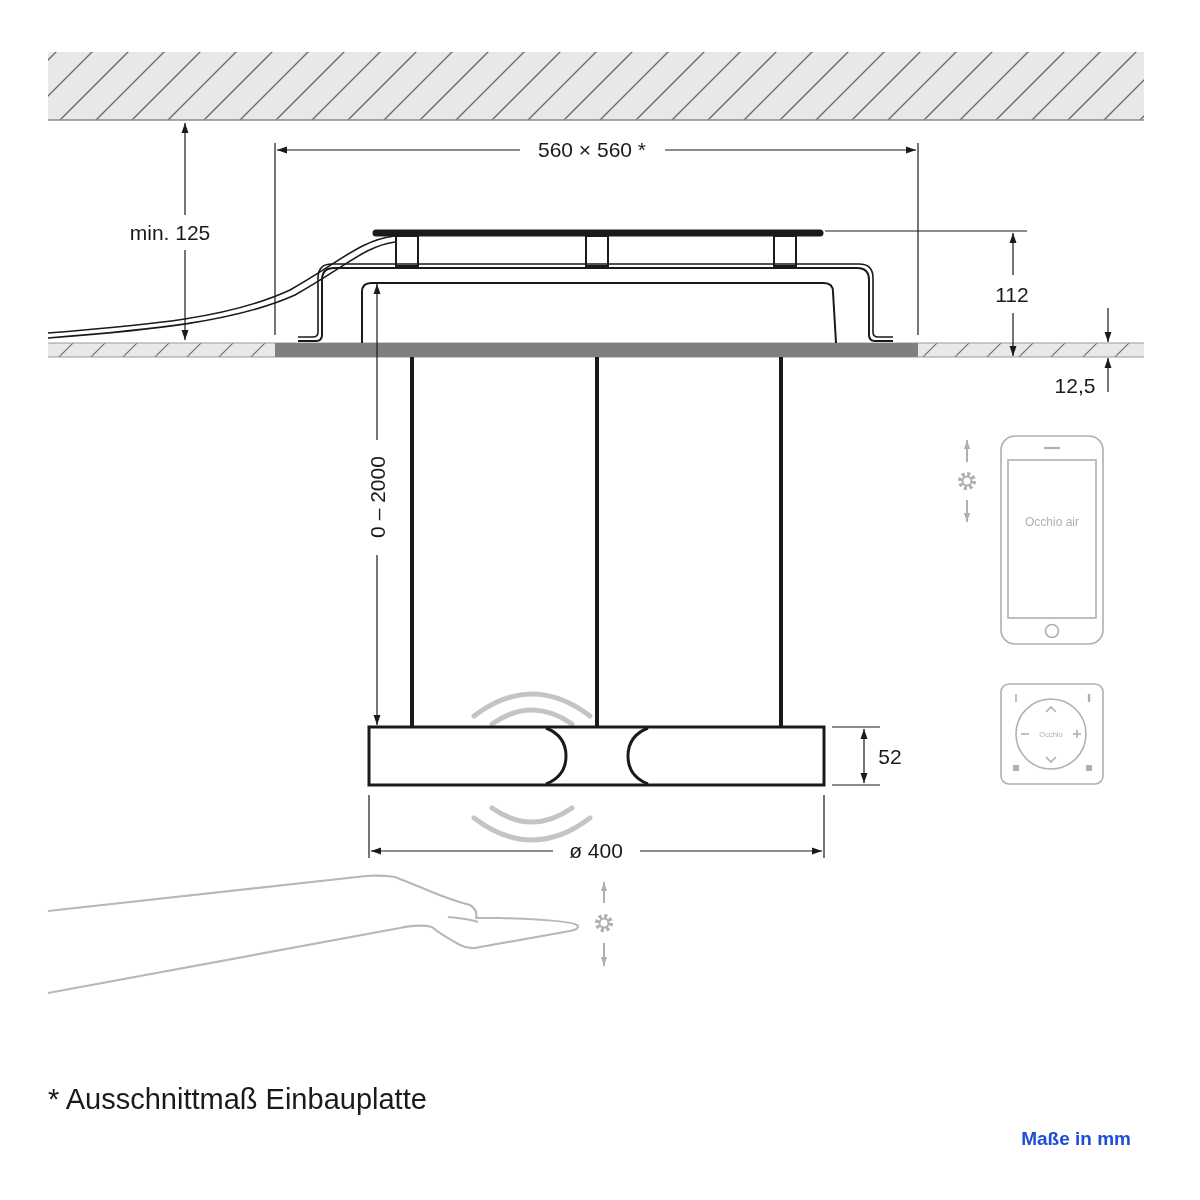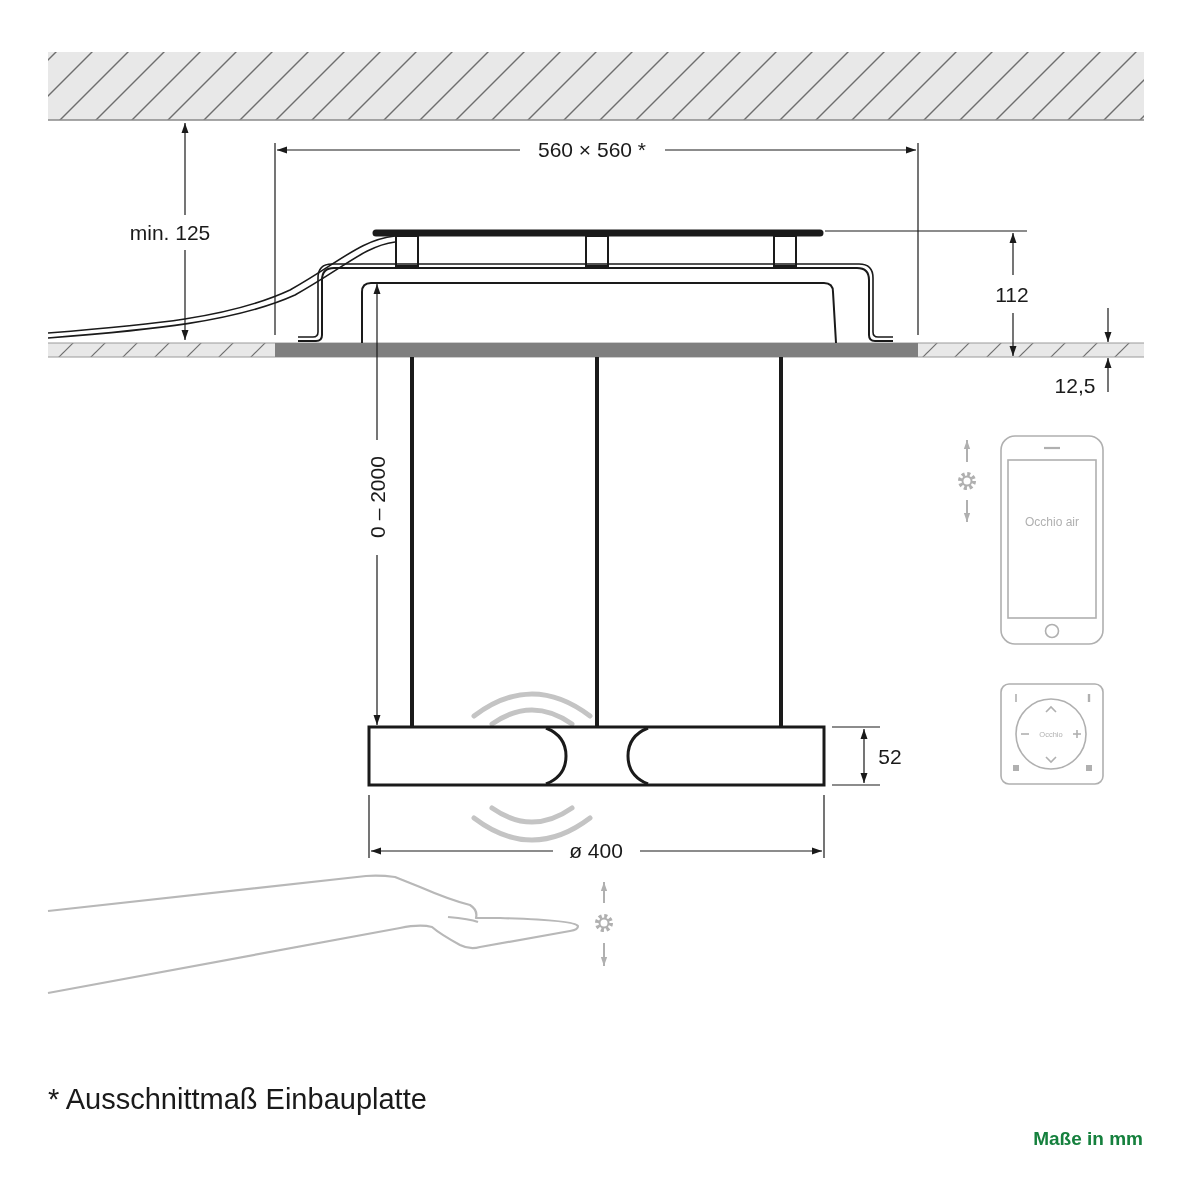--- a/index.html
+++ b/index.html
@@ -2,21 +2,21 @@
 <html><head>
   <meta charset="utf-8">
   <style>
     html, body { margin: 0; padding: 0; background: #ffffff; }
     body { width: 1200px; height: 1200px; position: relative; overflow: hidden;
            font-family: "Liberation Sans", sans-serif; color: #1a1a1a; }
     #drawing { position: absolute; left: 0; top: 0; }
     .dim-text { font-family: "Liberation Sans", sans-serif; font-size: 21px; fill: #1a1a1a; }
     .grey-text { font-family: "Liberation Sans", sans-serif; fill: #b0b0b0; }
     .footnote { position: absolute; left: 48px; top: 1078px; font-size: 29px; line-height: 42px; color: #1a1a1a; text-align: right; }
-    .units { position: absolute; right: 57px; top: 1128px; font-size: 19px; font-weight: bold; color: #15803d; }
+    .units { position: absolute; right: 69px; top: 1128px; font-size: 19px; font-weight: bold; color: #1d4ed8; }
   </style>
 </head>
 <body>
 
 <svg id="drawing" width="1200" height="1200" viewBox="0 0 1200 1200" xmlns="http://www.w3.org/2000/svg">
   <defs>
     <pattern id="hatch" patternUnits="userSpaceOnUse" width="36" height="36" patternTransform="rotate(0)">
       <rect width="36" height="36" fill="#e8e8e8"></rect>
       <line x1="0" y1="36" x2="36" y2="0" stroke="#6e6e6e" stroke-width="1.4"></line>
       <line x1="-18" y1="18" x2="18" y2="-18" stroke="#6e6e6e" stroke-width="1.4"></line>

